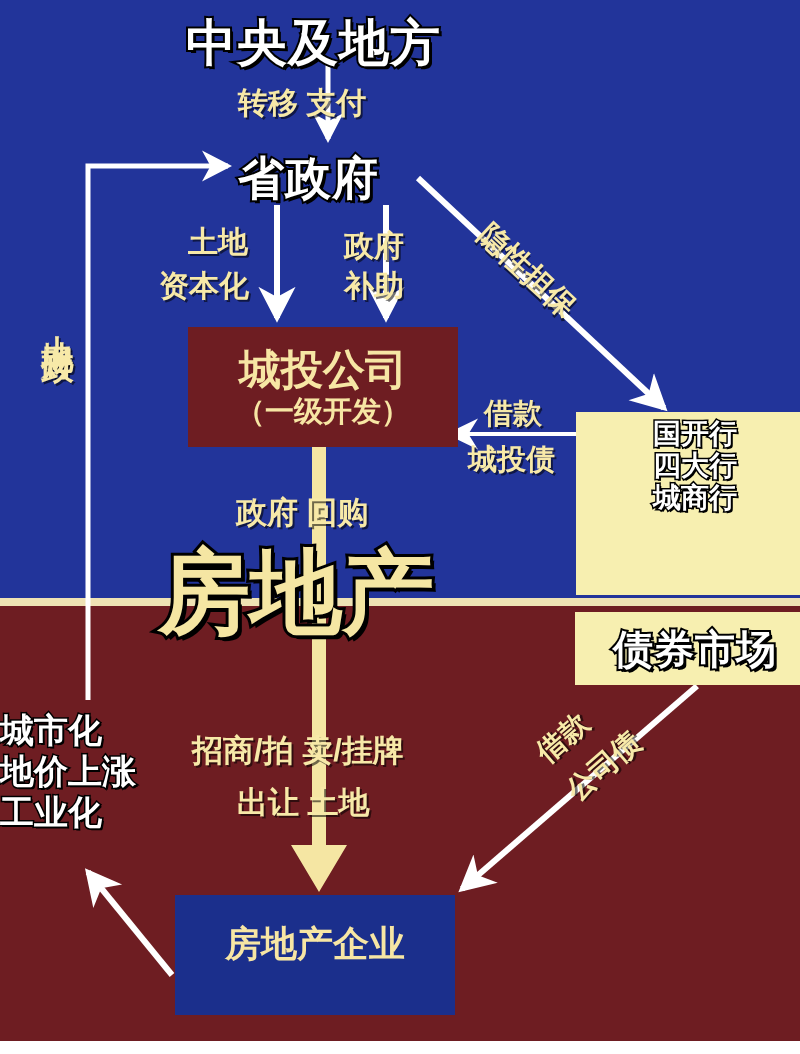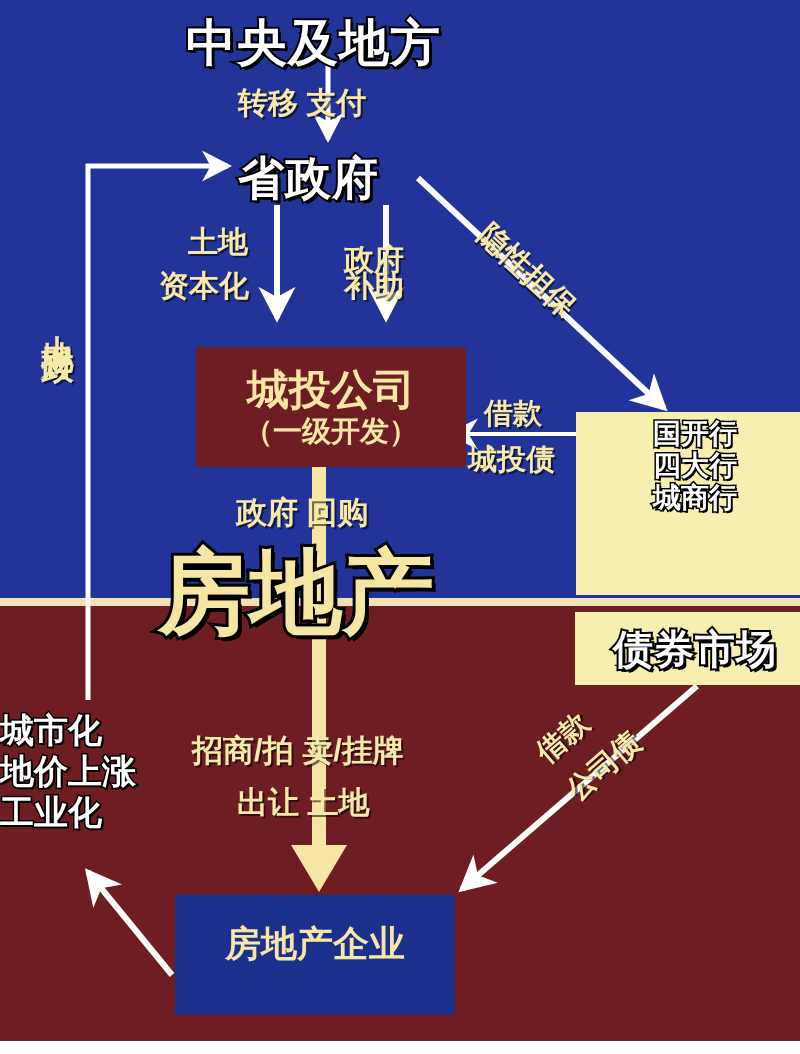--- a/index.html
+++ b/index.html
@@ -109,28 +109,28 @@
 
   <div class="abs hdr-white" style="left:186px;top:10px;font-size:50px;">中央及地方</div>
 
   <div class="abs lbl" style="left:238px;top:83px;font-size:30px;">转移 支付</div>
 
   <div class="abs hdr-white" style="left:238px;top:148px;font-size:46px;">省政府</div>
 
   <div class="abs lbl" style="left:188px;top:222px;font-size:30px;">土地</div>
   <div class="abs lbl" style="left:159px;top:266px;font-size:30px;">资本化</div>
 
-  <div class="abs lbl" style="left:344px;top:240px;font-size:30px;">政府</div>
+  <div class="abs lbl" style="left:344px;top:226px;font-size:30px;">政府</div>
   <div class="abs lbl" style="left:344px;top:266px;font-size:30px;">补助</div>
 
   <div class="abs lbl" style="left:497px;top:215px;font-size:30px;transform:rotate(43deg);transform-origin:left top;">隐性担保</div>
 
   <div class="abs lbl vtext" style="left:36px;top:310px;font-size:32px;">土地财政</div>
 
-  <div class="box box-red" style="left:196px;top:327px;width:270px;height:120px;margin-top:20px;">
+  <div class="box box-red" style="left:188px;top:327px;width:270px;height:120px;">
     <div class="box-title-cream" style="font-size:42px;line-height:1;margin-bottom:6px;">城投公司</div>
     <div class="box-sub-cream" style="font-size:29px;line-height:1;">（一级开发）</div>
   </div>
 
   <div class="abs lbl" style="left:484px;top:394px;font-size:29px;">借款</div>
   <div class="abs lbl" style="left:468px;top:440px;font-size:29px;">城投债</div>
 
   <div class="box box-cream" style="left:576px;top:412px;width:238px;height:183px;justify-content:flex-start;padding-top:6px;">
     <div class="hdr-white-sm" style="font-size:28px;line-height:1.15;">国开行</div>
     <div class="hdr-white-sm" style="font-size:28px;line-height:1.15;">四大行</div>

